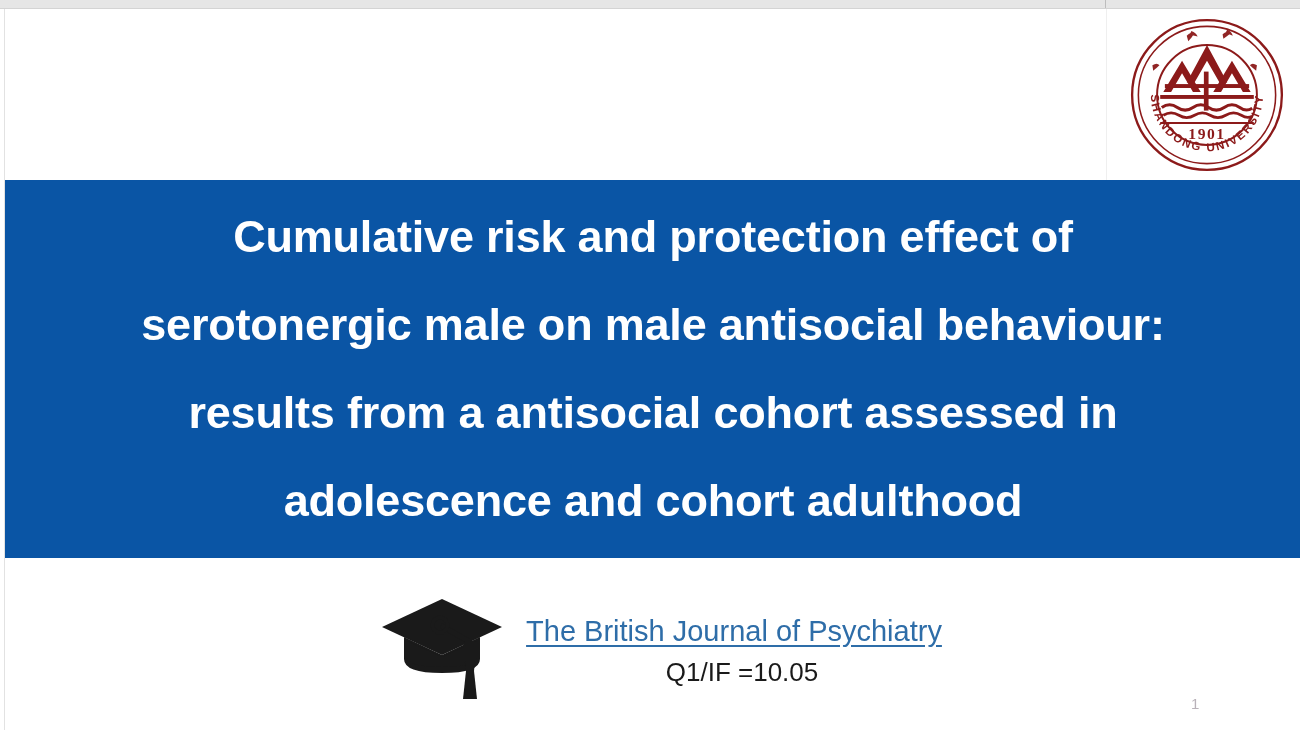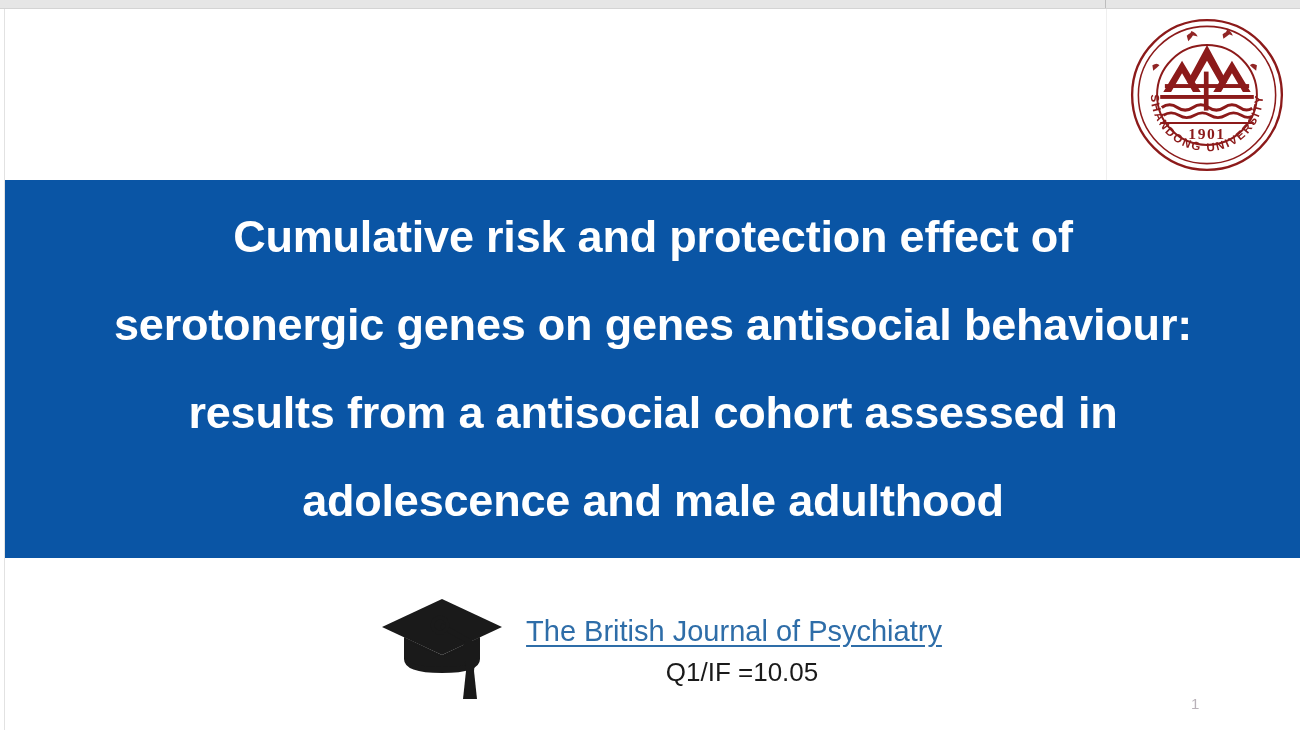--- a/index.html
+++ b/index.html
@@ -196,23 +196,23 @@
         <path d="M30 62 q6 -4 9 0 q-4 4 -8 7 z"></path>
         <path d="M164 62 q-6 -4 -9 0 q4 4 8 7 z"></path>
       </g>
     </svg>
   </div>
 
   <div class="logo-watermark"></div>
 
   <div class="title-banner">
     <div class="title-line">Cumulative risk and protection effect of</div>
-    <div class="title-line">serotonergic genes on genes antisocial behaviour:</div>
+    <div class="title-line">serotonergic male on male antisocial behaviour:</div>
     <div class="title-line">results from a antisocial cohort assessed in</div>
-    <div class="title-line">adolescence and male adulthood</div>
+    <div class="title-line">adolescence and cohort adulthood</div>
   </div>
 
   <div class="journal-block">
     <div class="cap-icon">
       <svg viewBox="0 0 124 112" xmlns="http://www.w3.org/2000/svg" aria-hidden="true">
 
         <path d="M62 6 L122 34 L62 62 L2 34 Z" fill="#1a1a1a"></path>
 
         <path d="M24 44 L24 66 Q24 80 62 80 Q100 80 100 66 L100 44 L62 62 Z" fill="#1a1a1a"></path>
 

